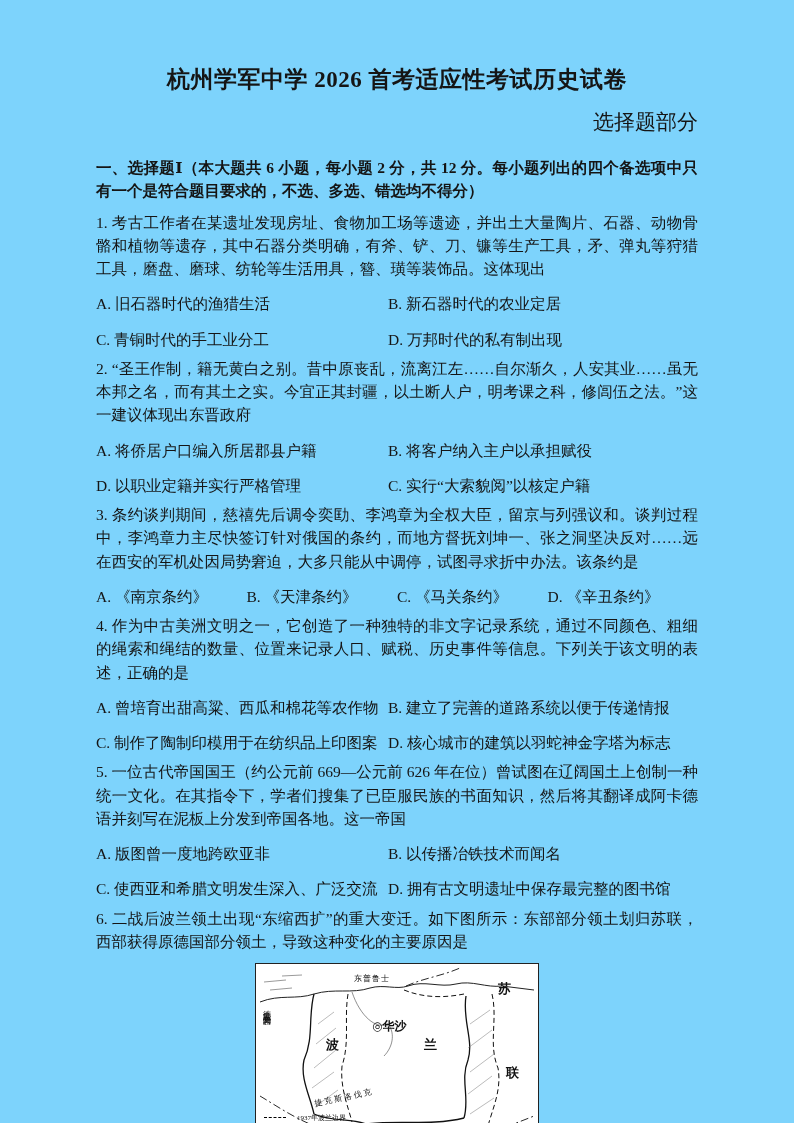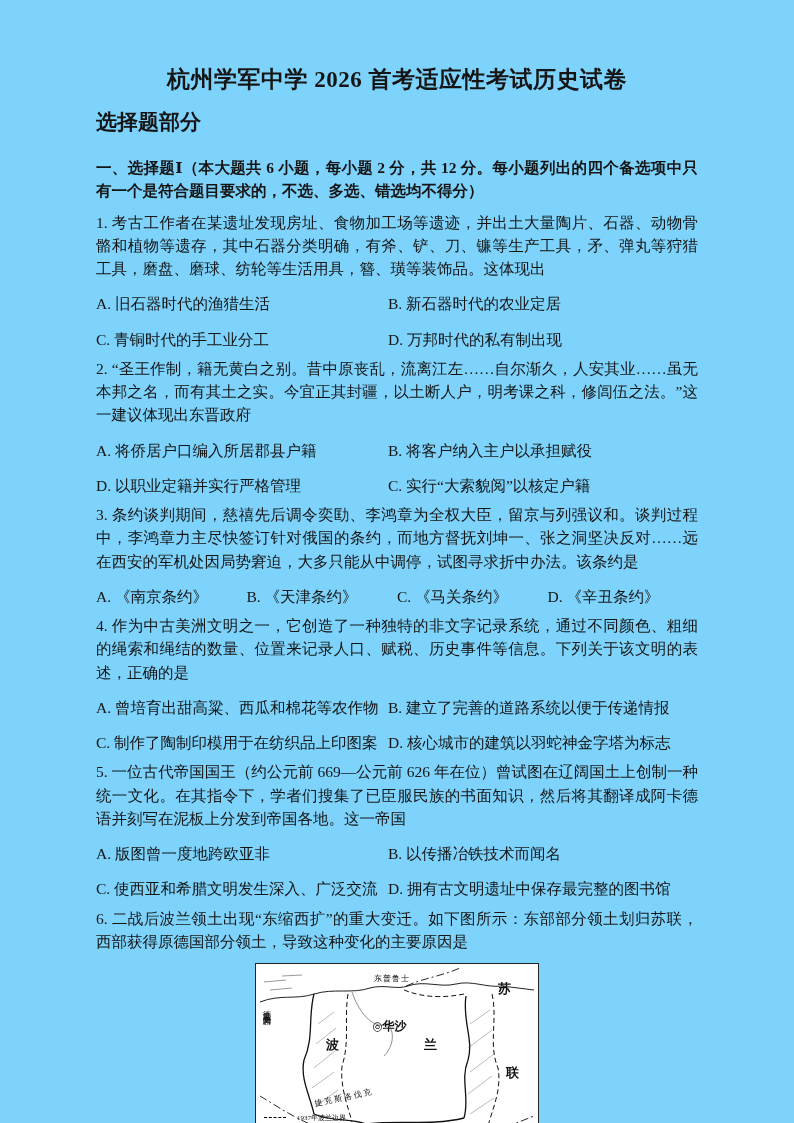--- a/index.html
+++ b/index.html
@@ -4,21 +4,21 @@
 <style>
   html,body { margin:0; padding:0; background:#ffffff; }
   .page {
     position:relative; width:794px; height:1123px; margin:0 auto;
     background:#7dd3fc; color:#151515; overflow:hidden;
     font-family:"Liberation Serif","DejaVu Serif",serif;
   }
   .content { padding:64px 96px 0 96px; }
 
   .title { margin:0; text-align:center; font-size:23px; font-weight:bold; letter-spacing:.5px; }
-  .subtitle { margin:13px 0 0 0; text-align:left; font-size:21px; font-weight:bold; }
+  .subtitle { margin:13px 0 0 0; text-align:right; font-size:21px; font-weight:normal; }
 
   .sec-head {
     margin:20px 0 8px 0; font-size:15.5px; font-weight:bold;
     line-height:1.5; text-align:justify;
   }
 
   .q { margin-top:6px; }
   .stem { margin:0; font-size:15.5px; line-height:1.5; text-align:justify; }
   .opts { font-size:15.5px; line-height:1.5; }
   .opts.two { display:grid; grid-template-columns:292px 1fr; }
@@ -153,21 +153,21 @@
             <path d="M56,124 L78,108"></path>
               <path d="M60,142 L82,126"></path>
             <path d="M214,60 L234,46"></path>
               <path d="M212,84 L236,66"></path>
               <path d="M214,108 L238,90"></path>
             <path d="M212,130 L236,112"></path>
               <path d="M214,150 L238,134"></path>
           </g>
         </svg>
 
-        <span class="ml ml-sm" style="left:98px; top:11px; letter-spacing:1px;margin-left:20px;">东普鲁士</span>
+        <span class="ml ml-sm" style="left:98px; top:11px; letter-spacing:1px;">东普鲁士</span>
         <span class="ml ml-big" style="left:242px; top:18px;">苏</span>
         <span class="ml ml-big" style="left:250px; top:102px;">联</span>
         <span class="ml ml-big" style="left:70px; top:74px;">波</span>
         <span class="ml ml-big" style="left:168px; top:74px;">兰</span>
         <span class="ml ml-city" style="left:116px; top:56px;">◎华沙</span>
         <span class="ml ml-sm ml-vert" style="left:6px; top:40px;">德意志民主共和国</span>
         <span class="ml ml-sm ml-diag" style="left:58px; top:130px;">捷克斯洛伐克</span>
         <span class="ml ml-city" style="left:204px; top:166px;">匈牙利</span>
 
         <div class="legend">

